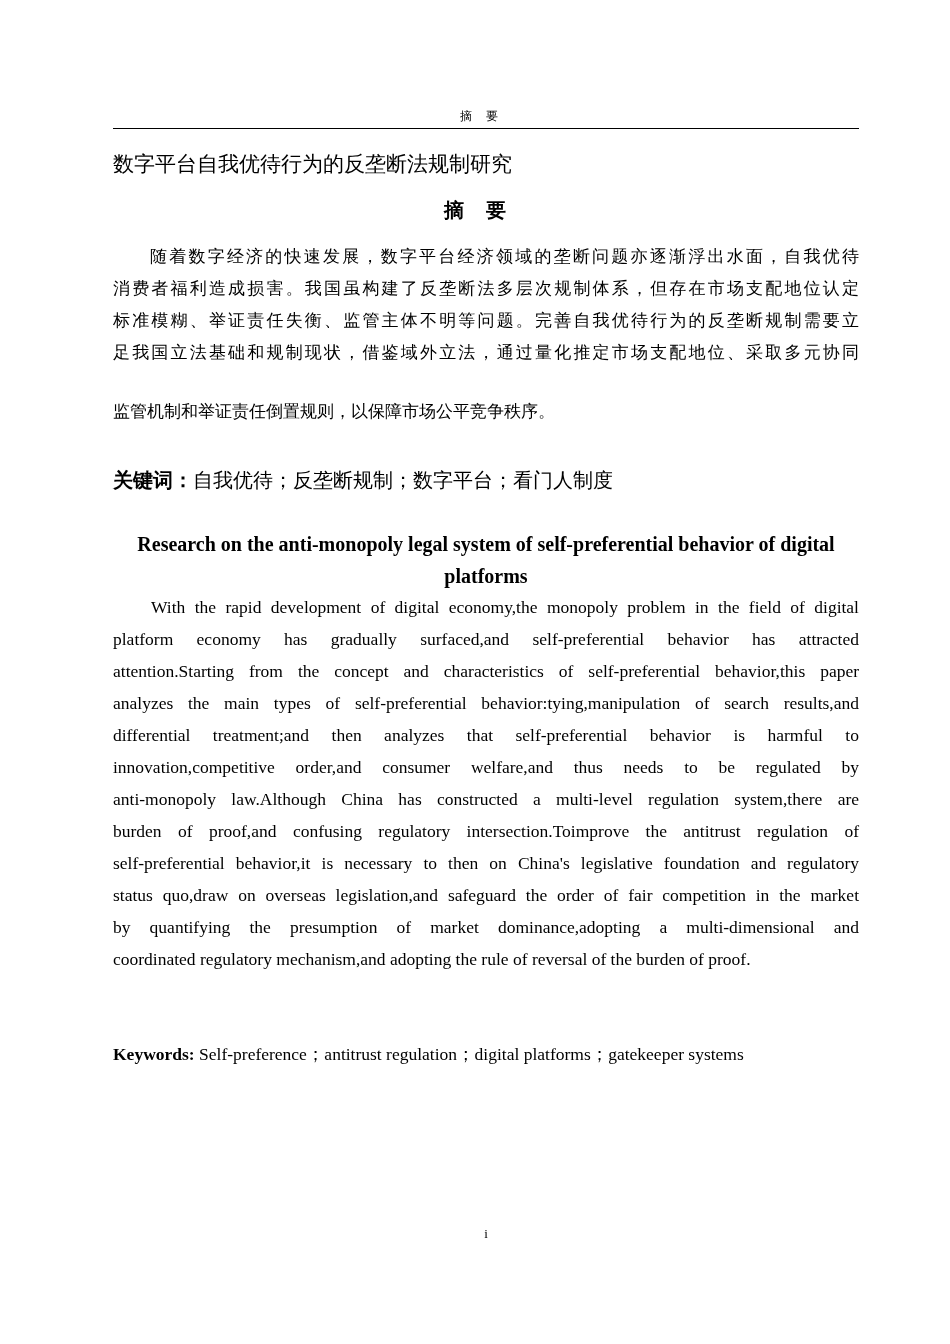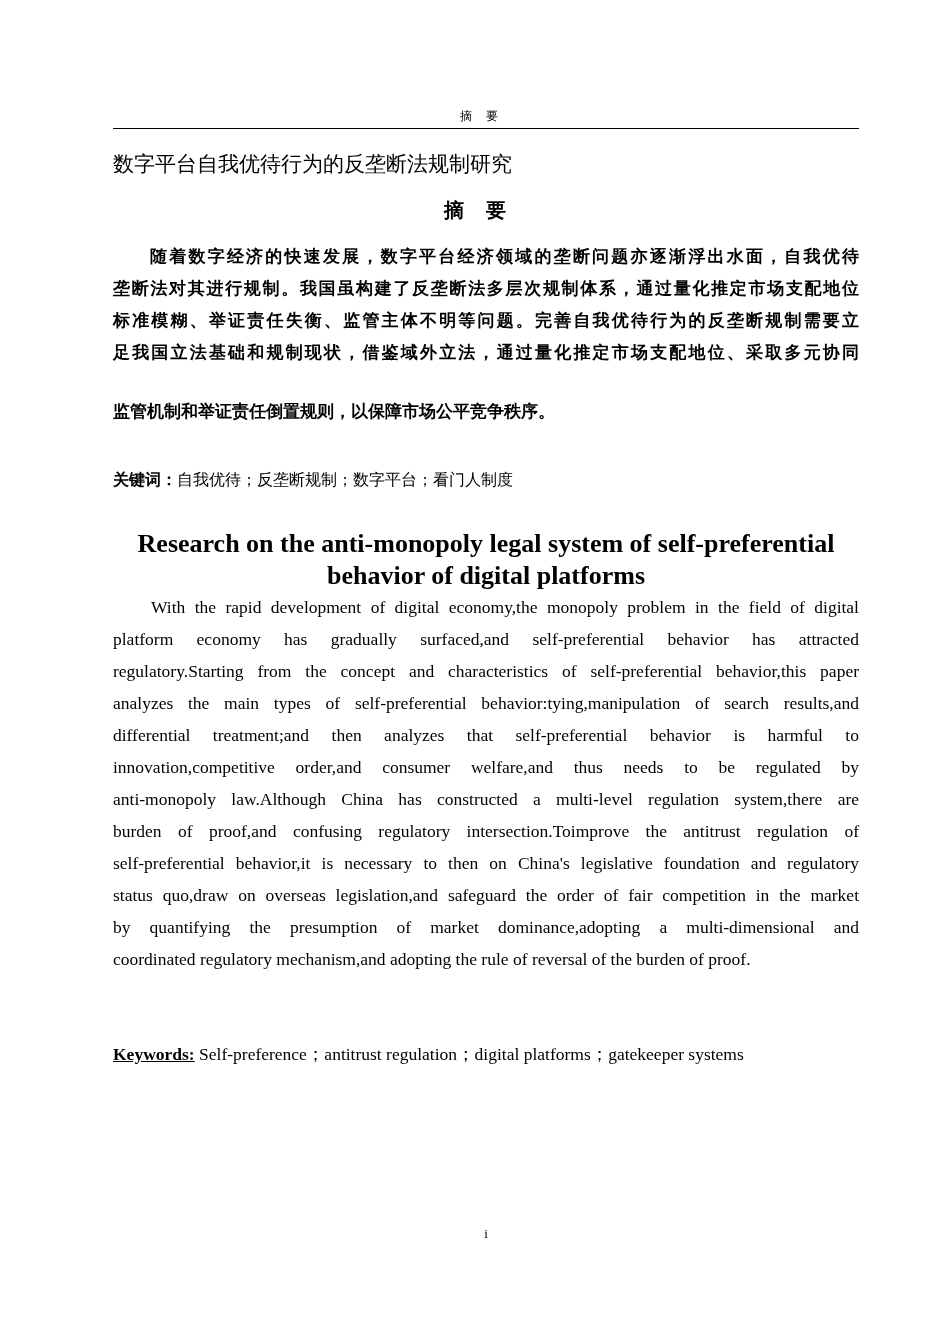--- a/index.html
+++ b/index.html
@@ -2,61 +2,61 @@
 <html><head>
 <meta charset="utf-8">
 <style>
   html, body { margin: 0; padding: 0; background: #ffffff; }
   body { width: 950px; height: 1344px; position: relative; overflow: hidden; color: #000; font-family: "Liberation Serif", "DejaVu Serif", serif; }
   .header { position: absolute; left: 113px; top: 108px; width: 746px; text-align: center; font-size: 12px; letter-spacing: 14px; font-family: "DejaVu Serif", serif; }
   .header-rule { position: absolute; left: 113px; top: 128px; width: 746px; height: 0; border-top: 1.5px solid #000; }
   .cn-title { position: absolute; left: 113px; top: 150px; width: 746px; text-align: left; font-size: 21px; font-family: "DejaVu Sans", sans-serif; }
   .cn-abs-head { position: absolute; left: 113px; top: 197px; width: 746px; text-align: center; font-size: 20px; font-weight: bold; letter-spacing: 22px; font-family: "DejaVu Sans", sans-serif; }
   .cn-body { position: absolute; left: 113px; top: 240px; width: 746px; font-family: "DejaVu Sans", sans-serif; font-size: 17px; }
-  .cn-line { height: 32px; line-height: 32px; white-space: nowrap; text-align: justify; text-align-last: justify; font-weight: bold; }
+  .cn-line { height: 32px; line-height: 32px; white-space: nowrap; text-align: justify; text-align-last: justify; }
   .cn-line.first { padding-left: 37px; }
   .cn-line.last { text-align-last: left; margin-top: 27px; }
-  .cn-kw { position: absolute; left: 113px; top: 464px; width: 746px; font-size: 16px; font-family: "DejaVu Sans", sans-serif; line-height: 32px; }
+  .cn-kw { position: absolute; left: 113px; top: 464px; width: 746px; font-size: 20px; font-family: "DejaVu Sans", sans-serif; line-height: 32px; }
   .cn-kw .label { font-weight: bold; }
-  .en-title { position: absolute; left: 113px; top: 528px; width: 746px; text-align: center; font-size: 26px; font-weight: bold; line-height: 32px; }
+  .en-title { position: absolute; left: 113px; top: 528px; width: 746px; text-align: center; font-size: 20px; font-weight: bold; line-height: 32px; }
   .en-body { position: absolute; left: 113px; top: 591px; width: 746px; font-size: 17.5px; font-family: Liberation Serif, serif; }
   .en-line { height: 32px; line-height: 32px; white-space: nowrap; text-align: justify; text-align-last: justify; }
   .en-line.first { padding-left: 38px; }
   .en-line.last { text-align-last: left; }
   .en-kw { position: absolute; left: 113px; top: 1038px; width: 746px; font-size: 17.5px; line-height: 32px; }
-  .en-kw .label { font-weight: bold; text-decoration: underline; }
+  .en-kw .label { font-weight: bold; }
   .page-num { position: absolute; left: 113px; top: 1226px; width: 746px; text-align: center; font-size: 13px; }
 </style>
 </head>
 <body>
 
 <div class="header">摘要</div>
 <div class="header-rule"></div>
 
 <div class="cn-title">数字平台自我优待行为的反垄断法规制研究</div>
 <div class="cn-abs-head">摘要</div>
 
 <div class="cn-body">
   <div class="cn-line first">随着数字经济的快速发展，数字平台经济领域的垄断问题亦逐渐浮出水面，自我优待</div>
-  <div class="cn-line">垄断法对其进行规制。我国虽构建了反垄断法多层次规制体系，通过量化推定市场支配地位</div>
+  <div class="cn-line">消费者福利造成损害。我国虽构建了反垄断法多层次规制体系，但存在市场支配地位认定</div>
   <div class="cn-line">标准模糊、举证责任失衡、监管主体不明等问题。完善自我优待行为的反垄断规制需要立</div>
   <div class="cn-line">足我国立法基础和规制现状，借鉴域外立法，通过量化推定市场支配地位、采取多元协同</div>
   <div class="cn-line last">监管机制和举证责任倒置规则，以保障市场公平竞争秩序。</div>
 </div>
 
 <div class="cn-kw">
   <span class="label">关键词：</span><span>自我优待；反垄断规制；数字平台；看门人制度</span>
 </div>
 
 <div class="en-title">Research on the anti-monopoly legal system of self-preferential behavior of digital platforms</div>
 
 <div class="en-body">
   <div class="en-line first">With the rapid development of digital economy,the monopoly problem in the field of digital</div>
   <div class="en-line">platform economy has gradually surfaced,and self-preferential behavior has attracted</div>
-  <div class="en-line">regulatory.Starting from the concept and characteristics of self-preferential behavior,this paper</div>
+  <div class="en-line">attention.Starting from the concept and characteristics of self-preferential behavior,this paper</div>
   <div class="en-line">analyzes the main types of self-preferential behavior:tying,manipulation of search results,and</div>
   <div class="en-line">differential treatment;and then analyzes that self-preferential behavior is harmful to</div>
   <div class="en-line">innovation,competitive order,and consumer welfare,and thus needs to be regulated by</div>
   <div class="en-line">anti-monopoly law.Although China has constructed a multi-level regulation system,there are</div>
   <div class="en-line">burden of proof,and confusing regulatory intersection.Toimprove the antitrust regulation of</div>
   <div class="en-line">self-preferential behavior,it is necessary to then on China's legislative foundation and regulatory</div>
   <div class="en-line">status quo,draw on overseas legislation,and safeguard the order of fair competition in the market</div>
   <div class="en-line">by quantifying the presumption of market dominance,adopting a multi-dimensional and</div>
   <div class="en-line last">coordinated regulatory mechanism,and adopting the rule of reversal of the burden of proof.</div>
 </div>

